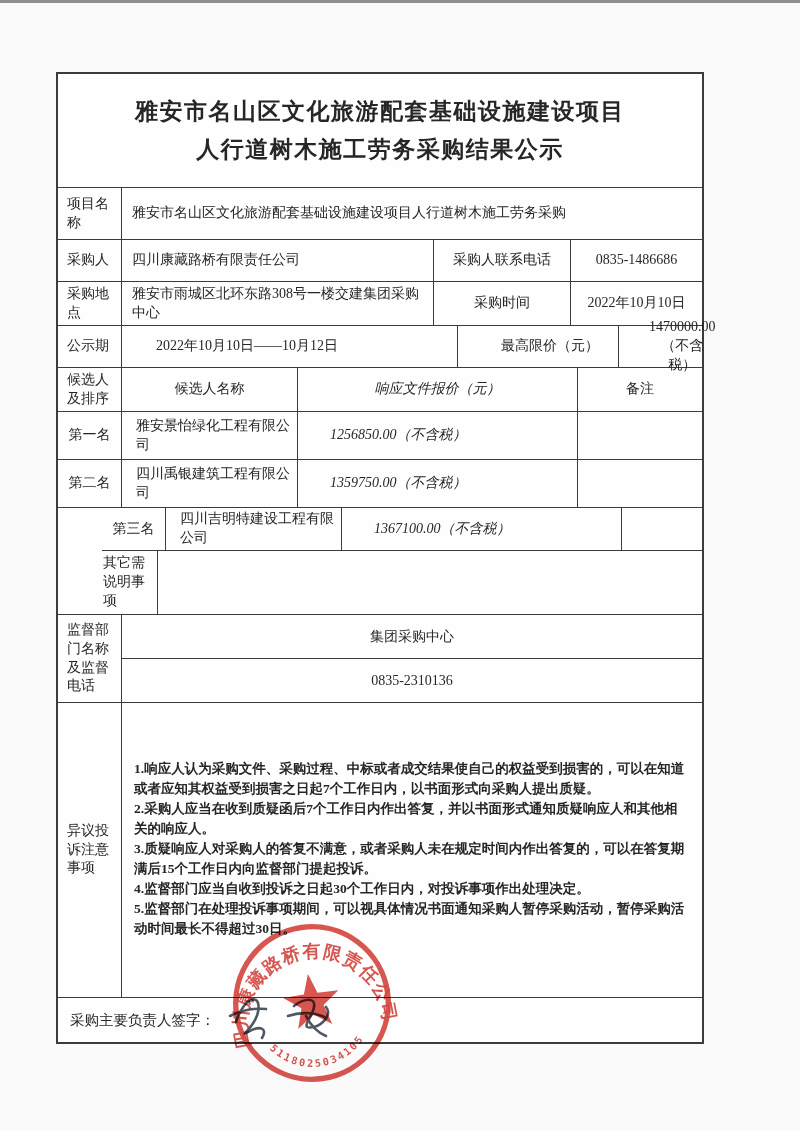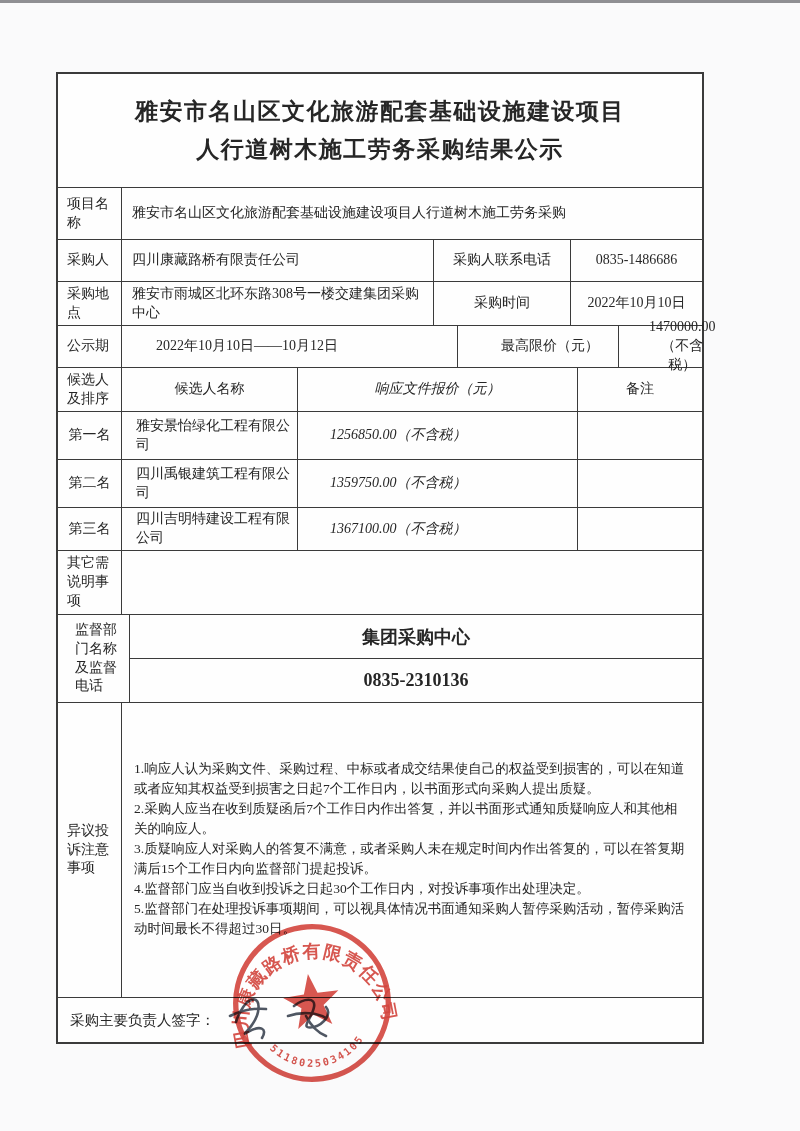--- a/index.html
+++ b/index.html
@@ -23,28 +23,28 @@
   }
   .cell:last-child{border-right:none;}
   .label-cell{width:64px;flex:none;padding:2px 9px;justify-content:flex-start;text-align:left;}
   .left{justify-content:flex-start;text-align:left;padding-left:10px;}
   .title-block{
     height:113px;display:flex;flex-direction:column;align-items:center;justify-content:center;
     font-size:23px;font-weight:bold;letter-spacing:1.5px;line-height:1.65;
     border-bottom:1.5px solid #3b3b3b;text-align:center;
   }
   .h-r1{height:52px;} .h-r2{height:42px;} .h-r3{height:44px;} .h-r4{height:42px;gap:24px;}
-  .h-hdr{height:44px;} .h-c1{height:48px;} .h-c2{height:48px;} .h-c3{height:43px;}
-  .h-other{height:64px;} .h-sup{height:88px;padding-left:8px;} .h-obj{height:295px;} .h-sig{height:44px;}
+  .h-hdr{height:44px;} .h-c1{height:48px;} .h-c2{height:48px;} .h-c3{height:43px;margin-left:44px;}
+  .h-other{height:64px;padding-left:36px;} .h-sup{height:88px;} .h-obj{height:295px;} .h-sig{height:44px;}
   .w-val{width:312px;flex:none;} .w-lab2{width:137px;flex:none;} .w-val2{flex:1;}
   .cw-name{width:176px;flex:none;text-align:right;} .cw-price{width:280px;flex:none;font-style:italic;} .cw-remark{flex:1;}
   .sup-stack{flex:1;display:flex;flex-direction:column;}
-  .sup-stack .subcell{flex:1;display:flex;align-items:center;justify-content:center;font-size:18px;font-weight:bold;}
+  .sup-stack .subcell{flex:1;display:flex;align-items:center;justify-content:center;font-size:14px;}
   .sup-stack .subcell:first-child{border-bottom:1.5px solid #3b3b3b;}
-  .obj-cell{flex:1;display:block;padding:56px 12px 10px 12px;font-size:13.5px;line-height:1.48;text-align:left;}
+  .obj-cell{flex:1;display:block;padding:56px 12px 10px 12px;font-size:13.5px;line-height:1.48;text-align:left;font-weight:bold;}
   .obj-cell div{margin:0;}
   .sig-row{display:flex;align-items:center;padding-left:12px;font-size:14.5px;}
   .price-cell{justify-content:flex-start;text-align:left;padding-left:32px;}
   .name-cell{justify-content:flex-start;text-align:left;padding-left:14px;}
   .seal{position:absolute;left:224px;top:915px;width:176px;height:176px;z-index:3;
         mix-blend-mode:multiply;opacity:.9;transform:rotate(-8deg);}
   .signature{position:absolute;left:222px;top:982px;width:150px;height:62px;z-index:2;}
 </style>
 </head>
 <body>

